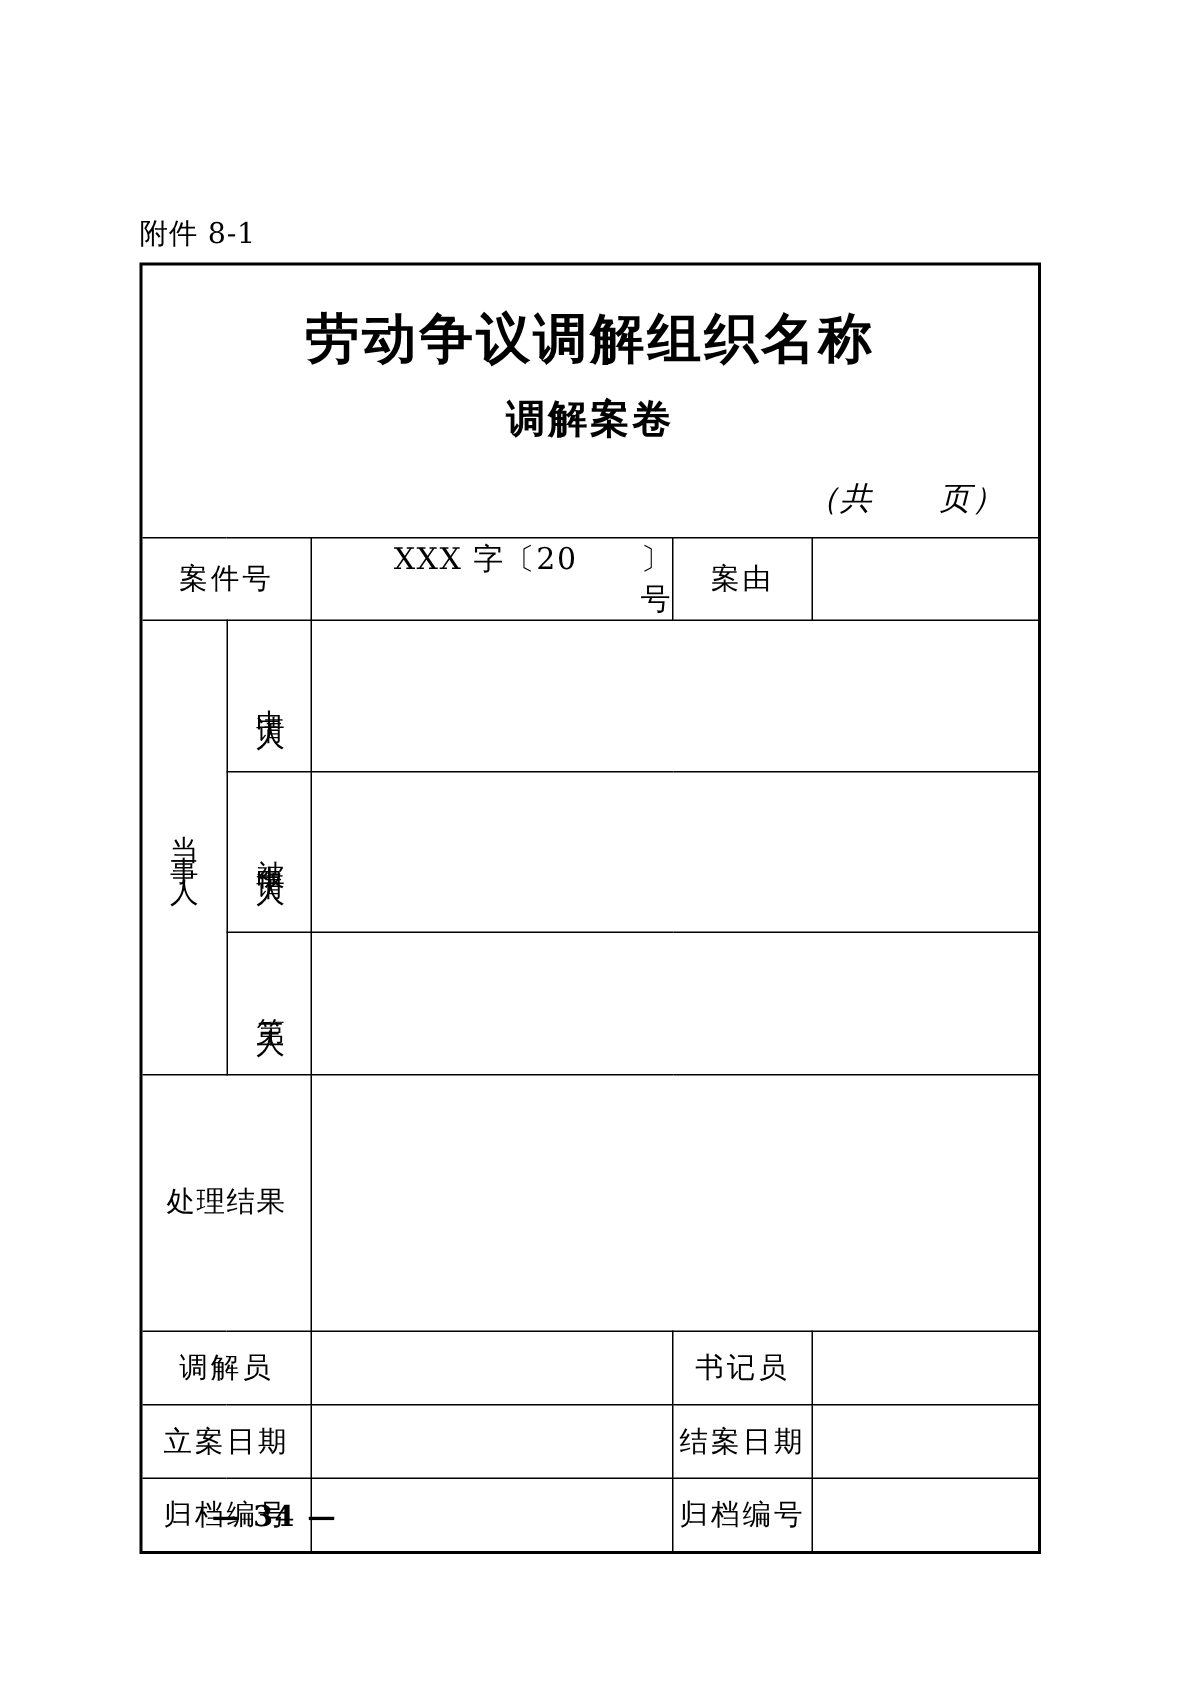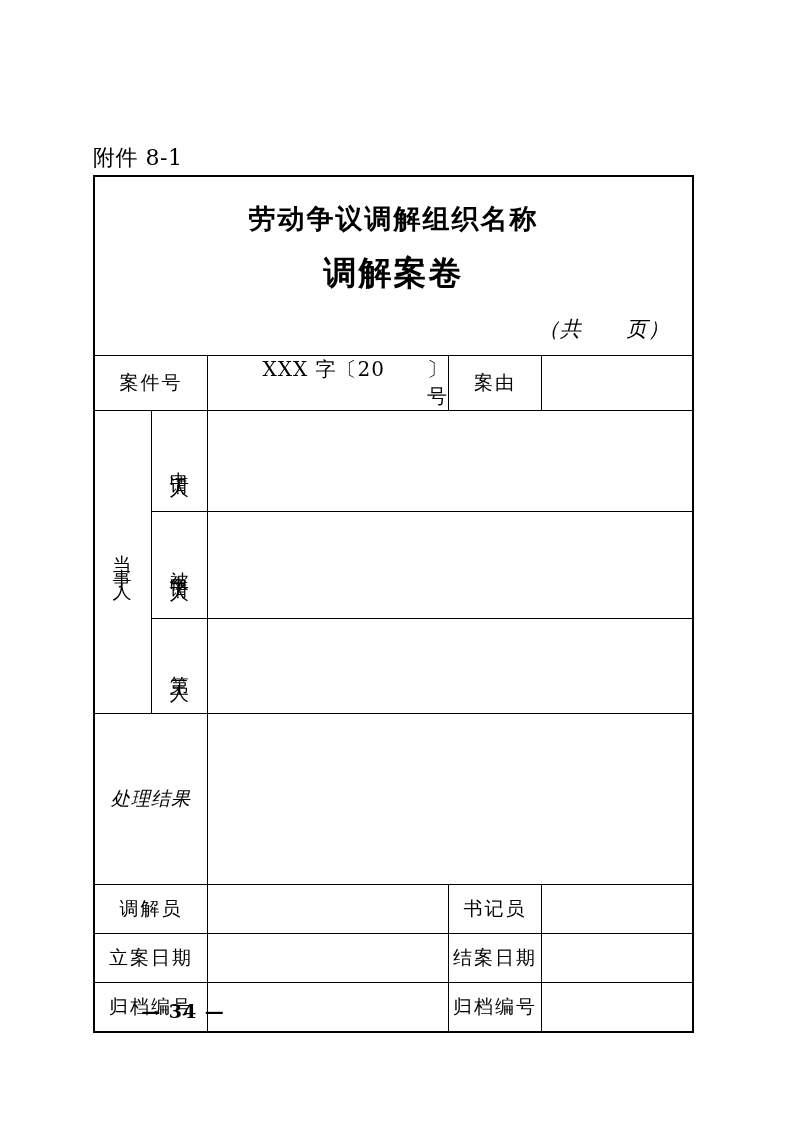--- a/index.html
+++ b/index.html
@@ -18,44 +18,44 @@
   .page {
     position: absolute;
     left: 0; top: 0;
     width: 793px;
     height: 1122px;
   }
   .attachment-label {
     position: absolute;
     left: 93px;
     top: 143px;
-    font-size: 22px;
+    font-size: 19px;
     font-family: "DejaVu Serif", "Liberation Serif", serif;
     letter-spacing: 0.5px;
   }
   .form-box {
     position: absolute;
     left: 93px;
     top: 175px;
     width: 601px;
     border: 2px solid #000;
     box-sizing: border-box;
   }
   .title-block {
     padding: 22px 0 6px 0;
     text-align: center;
   }
   .title-line1 {
-    font-size: 27px;
+    font-size: 36px;
     font-weight: bold;
     letter-spacing: 2px;
     line-height: 1.5;
   }
   .title-line2 {
-    font-size: 33px;
+    font-size: 26px;
     font-weight: bold;
     letter-spacing: 2px;
     line-height: 1.5;
     margin-top: 8px;
   }
   .pages-line {
     text-align: right;
     padding: 12px 22px 12px 0;
     font-size: 21px;
     letter-spacing: 1px;
@@ -106,21 +106,20 @@
     padding-left: 14px;
   }
   .result-label {
     display: flex;
     flex-direction: column;
     align-items: center;
     justify-content: center;
     height: 100%;
     font-size: 19px;
     line-height: 1.85;
-    font-style: italic;
     letter-spacing: 1px;
   }
   .page-number {
     position: absolute;
     left: 93px;
     top: 1000px;
     width: 180px;
     text-align: center;
     font-size: 19px;
     letter-spacing: 1px;

